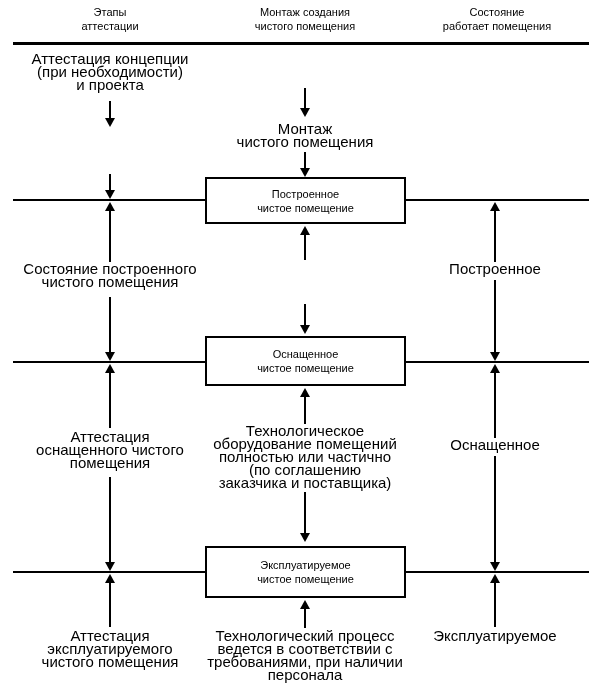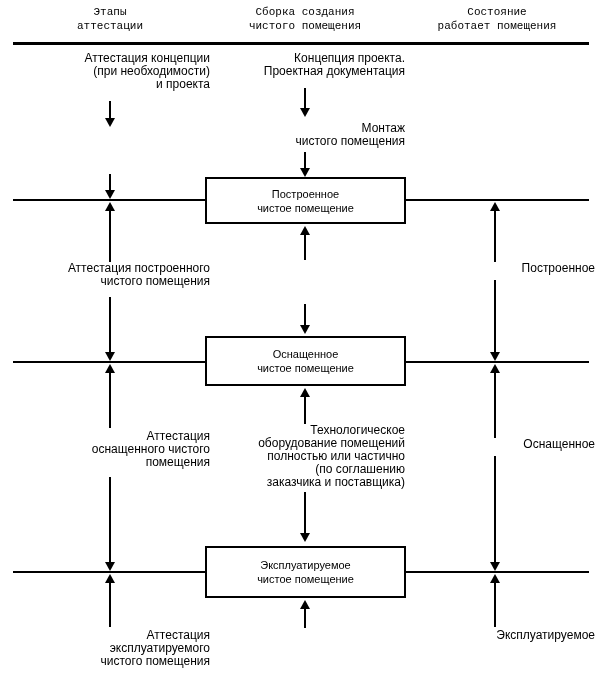--- a/index.html
+++ b/index.html
@@ -15,30 +15,29 @@
     font-family: "Liberation Sans", "DejaVu Sans", sans-serif;
     color: #000000;
     overflow: hidden;
   }
   .col-head {
     position: absolute;
     text-align: center;
     font-size: 11px;
     line-height: 14px;
     white-space: pre-line;
-    font-family: Liberation Mono, monospace;
   }
   .hrule {
     position: absolute;
     background: #000000;
   }
   .label {
     position: absolute;
-    text-align: right;
-    font-size: 12px;
+    text-align: center;
+    font-size: 15px;
     line-height: 13px;
     white-space: pre-line;
   }
   .state-box {
     position: absolute;
     border: 2px solid #000000;
     background: #ffffff;
     box-sizing: border-box;
     display: flex;
     align-items: center;
@@ -74,21 +73,21 @@
     border-bottom: 9px solid #000000;
   }
 </style>
 </head>
 <body>
 
 <div id="diagram">
 
   <div class="col-head" style="left:10px; top:5px; width:200px;">Этапы
 аттестации</div>
-  <div class="col-head" style="left:205px; top:5px; width:200px;">Сборка создания
+  <div class="col-head" style="left:205px; top:5px; width:200px;">Монтаж создания
 чистого помещения</div>
   <div class="col-head" style="left:397px; top:5px; width:200px;">Состояние
 работает помещения</div>
 
   <div class="hrule" style="left:13px; top:42px; width:576px; height:3px;"></div>
 
   <div class="hrule" style="left:13px; top:199px; width:576px; height:2px;"></div>
   <div class="hrule" style="left:13px; top:361px; width:576px; height:2px;"></div>
   <div class="hrule" style="left:13px; top:571px; width:576px; height:2px;"></div>
 
@@ -97,43 +96,41 @@
 и проекта</div>
   <div class="vline" style="left:109px; top:101px; height:19px;"></div>
   <div class="arrowhead down" style="left:105px; top:118px;"></div>
 
   <div class="vline" style="left:109px; top:174px; height:18px;"></div>
   <div class="arrowhead down" style="left:105px; top:190px;"></div>
 
   <div class="arrowhead up" style="left:105px; top:202px;"></div>
   <div class="vline" style="left:109px; top:210px; height:52px;"></div>
 
-  <div class="label" style="left:10px; top:262px; width:200px;">Аттестация построенного
+  <div class="label" style="left:10px; top:262px; width:200px;">Состояние построенного
 чистого помещения</div>
   <div class="vline" style="left:109px; top:297px; height:55px;"></div>
   <div class="arrowhead down" style="left:105px; top:352px;"></div>
 
   <div class="arrowhead up" style="left:105px; top:364px;"></div>
   <div class="vline" style="left:109px; top:372px; height:56px;"></div>
 
   <div class="label" style="left:10px; top:430px; width:200px;">Аттестация
 оснащенного чистого
 помещения</div>
   <div class="vline" style="left:109px; top:477px; height:85px;"></div>
   <div class="arrowhead down" style="left:105px; top:562px;"></div>
 
   <div class="arrowhead up" style="left:105px; top:574px;"></div>
   <div class="vline" style="left:109px; top:582px; height:45px;"></div>
 
   <div class="label" style="left:10px; top:629px; width:200px;">Аттестация
 эксплуатируемого
 чистого помещения</div>
 
-  <div class="label" style="left:205px; top:52px; width:200px;">Концепция проекта.
-Проектная документация</div>
   <div class="vline" style="left:304px; top:88px; height:22px;"></div>
   <div class="arrowhead down" style="left:300px; top:108px;"></div>
 
   <div class="label" style="left:205px; top:122px; width:200px;">Монтаж
 чистого помещения</div>
   <div class="vline" style="left:304px; top:152px; height:17px;"></div>
   <div class="arrowhead down" style="left:300px; top:168px;"></div>
 
   <div class="state-box" style="left:205px; top:177px; width:201px; height:47px;">
     <span>Построенное
@@ -163,20 +160,24 @@
   <div class="arrowhead down" style="left:300px; top:533px;"></div>
 
   <div class="state-box" style="left:205px; top:546px; width:201px; height:52px;">
     <span>Эксплуатируемое
 чистое помещение</span>
   </div>
 
   <div class="arrowhead up" style="left:300px; top:600px;"></div>
   <div class="vline" style="left:304px; top:608px; height:20px;"></div>
 
+  <div class="label" style="left:205px; top:629px; width:200px;">Технологический процесс
+ведется в соответствии с
+требованиями, при наличии
+персонала</div>
 
   <div class="arrowhead up" style="left:490px; top:202px;"></div>
   <div class="vline" style="left:494px; top:210px; height:52px;"></div>
 
   <div class="label" style="left:395px; top:262px; width:200px;">Построенное</div>
 
   <div class="vline" style="left:494px; top:280px; height:72px;"></div>
   <div class="arrowhead down" style="left:490px; top:352px;"></div>
 
   <div class="arrowhead up" style="left:490px; top:364px;"></div>

